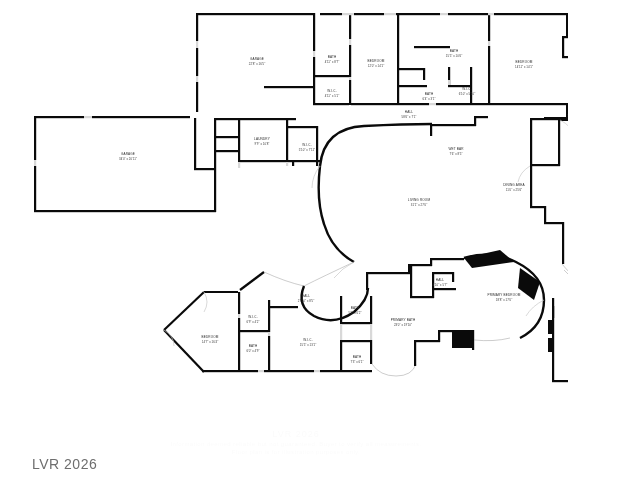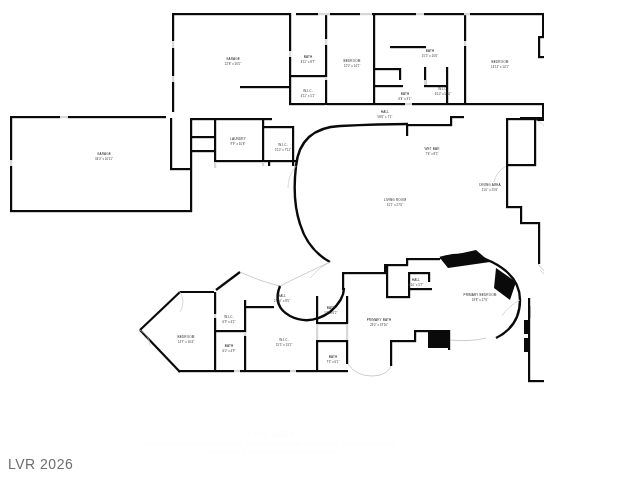--- a/index.html
+++ b/index.html
@@ -7,20 +7,21 @@
     padding: 0;
     background: #ffffff;
   }
   #plan-root {
     position: relative;
     width: 544px;
     height: 480px;
     background: #ffffff;
     font-family: "Liberation Sans", sans-serif;
     overflow: hidden;
+    margin-left: 24px;
   }
   #floorplan-svg {
     position: absolute;
     left: 0;
     top: 0;
     width: 640px;
     height: 480px;
     display: block;
   }
   .wall {

